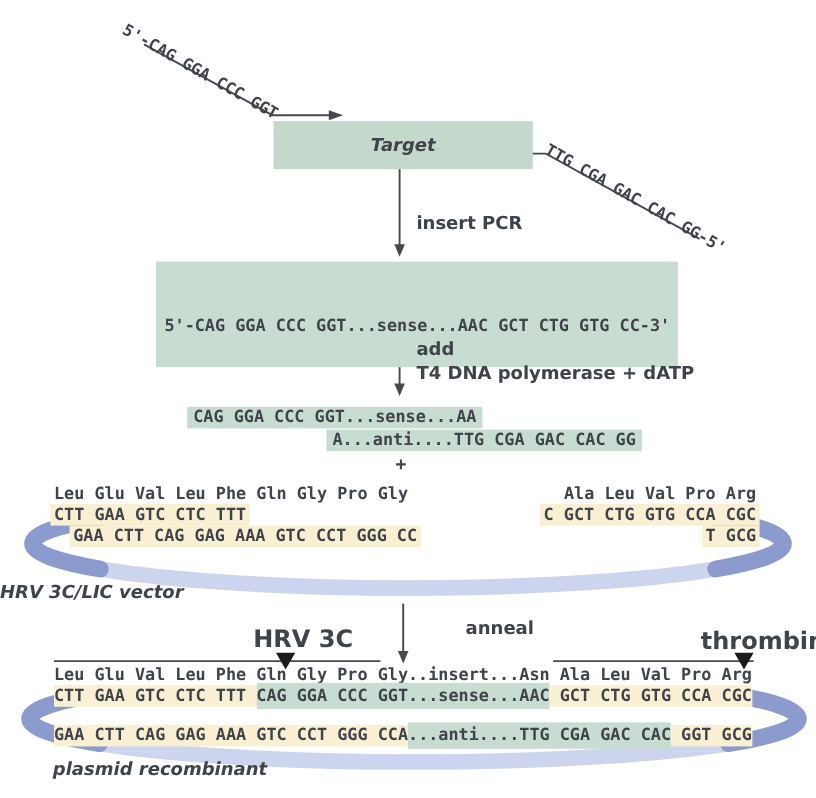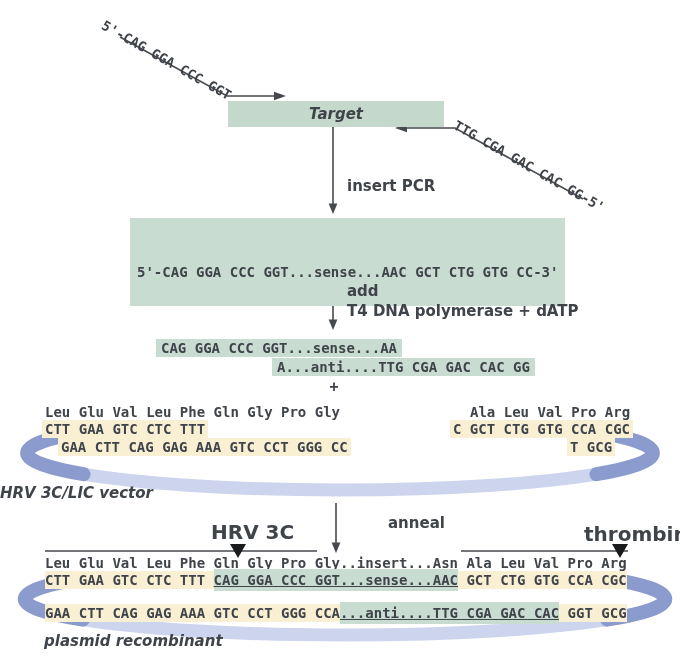--- a/index.html
+++ b/index.html
@@ -23,21 +23,21 @@
     font-size:14px;line-height:16px;white-space:pre;color:var(--text);
   }
   .primer{font-size:13.5px;transform-origin:0 0;transform:rotate(29.5deg);}
   .label{position:absolute;z-index:2;font-weight:bold;font-size:15px;color:var(--text);white-space:pre;}
   .label-sm{font-size:20px;}
   .italic{font-style:italic;}
   .centered{left:0;width:564px;text-align:left;}
   .seqbox{background:var(--green);padding:4px 7px;line-height:20px;}
   .fragbox{background:var(--green);padding:1px 5px;}
   .creambox{background:var(--cream);padding:1px 3px;}
-  .hl-green{background:var(--green);padding:3px 0;text-decoration:underline;}
+  .hl-green{background:var(--green);padding:3px 0;}
   .hl-cream{background:var(--cream);padding:1px 0;}
   .target{
     position:absolute;z-index:2;background:var(--target-green);
     display:flex;align-items:center;justify-content:center;
     font-weight:bold;font-style:italic;font-size:15px;
   }
 </style>
 </head>
 <body>
 
@@ -71,21 +71,21 @@
   <polygon class="arrowhead" points="336,553 331.6,542.5 340.4,542.5"></polygon>
 
   <path class="thinline" d="M 45 551 L 317 551"></path>
   <path class="thinline" d="M 461 551 L 628 551"></path>
   <polygon class="site-marker" points="230,544 246,544 238,558"></polygon>
   <polygon class="site-marker" points="612,544 628,544 620,558"></polygon>
 </svg>
 
 <div class="seq primer" style="left:107px;top:17px;">5'-CAG GGA CCC GGT</div>
 
-<div class="target" style="left:228px;top:101px;width:216px;height:26px;">
+<div class="target" style="left:228px;top:101px;width:216px;height:40px;">
   <span>Target</span>
 </div>
 
 <div class="seq primer" style="left:459px;top:117px;">TTG CGA GAC CAC GG-5'</div>
 
 <div class="label" style="left:347px;top:177px;">insert PCR</div>
 
 <div class="seq seqbox" style="left:130px;top:218px;">
   <div>5'-CAG GGA CCC GGT...sense...AAC GCT CTG GTG CC-3'</div>
 </div>
@@ -96,21 +96,21 @@
 <div class="seq fragbox" style="left:156px;top:339px;">CAG GGA CCC GGT...sense...AA</div>
 <div class="seq fragbox" style="left:272px;top:358px;">A...anti....TTG CGA GAC CAC GG</div>
 
 <div class="seq" style="left:327px;top:379px;width:14px;text-align:center;font-size:15px;">+</div>
 
 <div class="seq" style="left:45px;top:404px;">Leu Glu Val Leu Phe Gln Gly Pro Gly</div>
 <div class="seq creambox" style="left:42px;top:420px;">CTT GAA GTC CTC TTT</div>
 <div class="seq creambox" style="left:42px;top:438px;margin-left:16px;">GAA CTT CAG GAG AAA GTC CCT GGG CC</div>
 <div class="seq" style="left:470px;top:404px;">Ala Leu Val Pro Arg</div>
 <div class="seq creambox" style="left:450px;top:420px;">C GCT CTG GTG CCA CGC</div>
-<div class="seq creambox" style="left:567px;top:438px;">T GCG</div>
+<div class="seq creambox" style="left:585px;top:438px;">T GCG</div>
 
 <div class="label italic centered" style="top:484px;">HRV 3C/LIC vector</div>
 
 <div class="label label-sm" style="left:211px;top:520px;">HRV 3C</div>
 <div class="label" style="left:388px;top:514px;">anneal</div>
 <div class="label label-sm" style="left:584px;top:522px;">thrombin</div>
 
 <div class="seq" style="left:45px;top:555px;">Leu Glu Val Leu Phe Gln Gly Pro Gly..insert...Asn Ala Leu Val Pro Arg</div>
 <div class="seq" style="left:45px;top:572px;"><span class="hl-cream">CTT GAA GTC CTC TTT </span><span class="hl-green">CAG GGA CCC GGT...sense...AAC</span><span class="hl-cream"> GCT CTG GTG CCA CGC</span></div>
 <div class="seq" style="left:45px;top:589px;margin-top:16px;"><span class="hl-cream">GAA CTT CAG GAG AAA GTC CCT GGG CCA</span><span class="hl-green">...anti....TTG CGA GAC CAC</span><span class="hl-cream"> GGT GCG</span></div>

